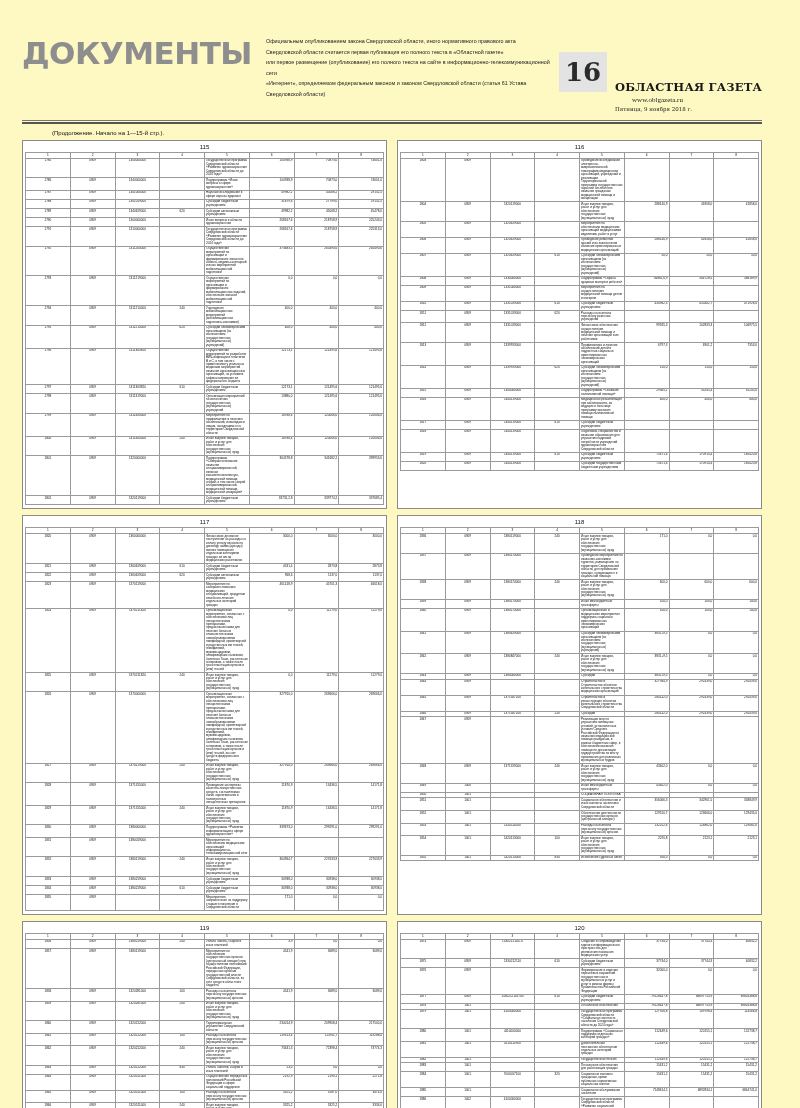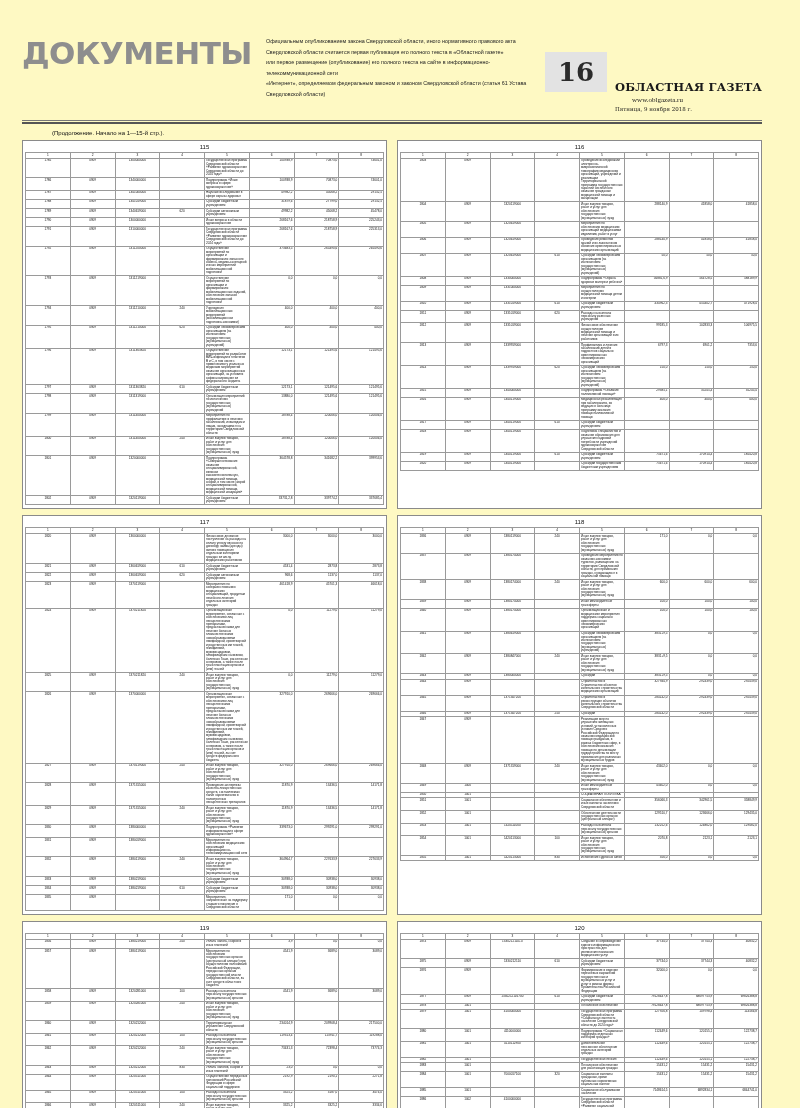--- a/index.html
+++ b/index.html
@@ -14,21 +14,21 @@
     font-family:"DejaVu Sans", sans-serif;
     font-weight:bold;font-size:31px;letter-spacing:-0.5px;color:#8e8e8e;
     line-height:1;margin-top:10px;white-space:nowrap;
   }
   .mast-sub{
     flex:1;margin-left:14px;margin-top:8px;font-size:5.4px;line-height:1.95;
     color:#222;max-width:360px;
   }
   .mast-right{margin-left:auto;display:flex;align-items:center;gap:8px;padding-top:4px;}
   .issue-box{
-    width:62px;height:40px;background:#e3e3e3;color:#2b2b2b;
+    width:48px;height:40px;background:#e3e3e3;color:#2b2b2b;
     font-family:"DejaVu Serif", serif;font-size:26px;font-weight:bold;
     display:flex;align-items:center;justify-content:center;
   }
   .paper-name{font-family:"DejaVu Serif", serif;font-size:11.5px;font-weight:bold;color:#1a1a1a;letter-spacing:0.2px;margin-top:48px;}
   .paper-url{font-family:Liberation Serif, serif;font-size:7px;color:#1a1a1a;margin-top:2px;margin-left:17px;}
   .paper-date{font-family:"DejaVu Serif", serif;font-size:5.5px;color:#1a1a1a;margin-top:2px;}
   .rule{border-top:1px solid #777;margin-top:4px;}
   .rule2{border-top:2px solid #555;margin-top:1px;}
 
   .contin{font-size:6px;color:#111;margin:6px 0 4px 30px;}

